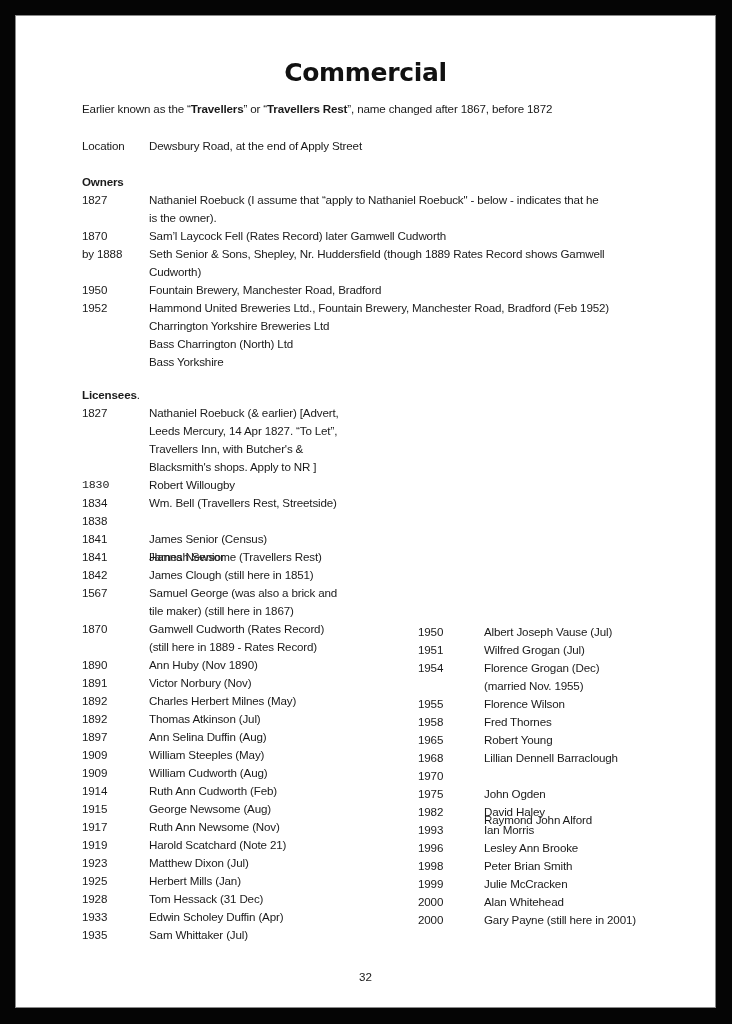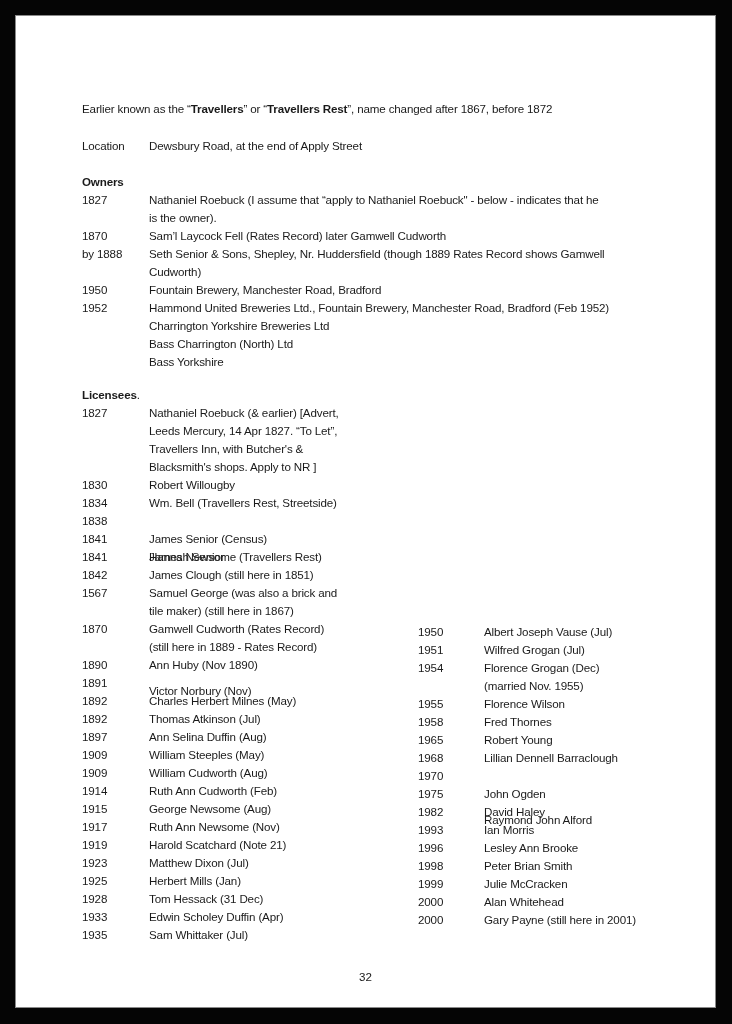--- a/index.html
+++ b/index.html
@@ -24,20 +24,21 @@
   .val { position: absolute; left: 133px; }
   .head { font-weight: bold; }
   .rlbl { position: absolute; left: 402px; }
   .rval { position: absolute; left: 468px; }
   .pagenum { position: absolute; left: 0; right: 0; top: 954px; text-align: center; font-size: 11.6px; }
 </style>
 </head>
 <body>
 
 <div class="page">
+  <div class="title">Commercial</div>
 
   <div class="txt intro"><span>Earlier known as the “</span><b>Travellers</b><span>” or “</span><b>Travellers Rest</b><span>”, name changed after 1867, before 1872</span></div>
 
   <div class="txt lbl" style="top:121px">Location</div>
   <div class="txt val" style="top:121px">Dewsbury Road, at the end of Apply Street</div>
 
   <div class="txt lbl head" style="top:157px">Owners</div>
   <div id="owners">
       <div class="txt lbl" style="top: 175px;">1827</div>
       <div class="txt val" style="top: 175px;">Nathaniel Roebuck (I assume that “apply to Nathaniel Roebuck" - below - indicates that he</div>
@@ -59,42 +60,42 @@
       <div class="txt val" style="top: 337px;">Bass Yorkshire</div>
     </div>
 
   <div class="txt lbl" style="top:370px"><span class="head">Licensees</span><span>.</span></div>
   <div id="lic-left">
       <div class="txt lbl" style="top: 388px;">1827</div>
       <div class="txt val" style="top: 388px;">Nathaniel Roebuck (&amp; earlier) [Advert,</div>
       <div class="txt val" style="top: 406px;">Leeds Mercury, 14 Apr 1827. “To Let”,</div>
       <div class="txt val" style="top: 424px;">Travellers Inn, with Butcher's &amp;</div>
       <div class="txt val" style="top: 442px;">Blacksmith's shops. Apply to NR ]</div>
-      <div class="txt lbl" style="top: 460px;">1830</div>
+      <div class="txt lbl" style="top: 460px; font-family: Liberation Mono, monospace;">1830</div>
       <div class="txt val" style="top: 460px;">Robert Willougby</div>
       <div class="txt lbl" style="top: 478px;">1834</div>
       <div class="txt val" style="top: 478px;">Wm. Bell (Travellers Rest, Streetside)</div>
       <div class="txt lbl" style="top: 496px;">1838</div>
       <div class="txt val" style="top: 496px; margin-top: 36px;">James Newsome (Travellers Rest)</div>
       <div class="txt lbl" style="top: 514px;">1841</div>
       <div class="txt val" style="top: 514px;">James Senior (Census)</div>
       <div class="txt lbl" style="top: 532px;">1841</div>
       <div class="txt val" style="top: 532px;">Hannah Senior</div>
       <div class="txt lbl" style="top: 550px;">1842</div>
       <div class="txt val" style="top: 550px;">James Clough (still here in 1851)</div>
       <div class="txt lbl" style="top: 568px;">1567</div>
       <div class="txt val" style="top: 568px;">Samuel George (was also a brick and</div>
       <div class="txt val" style="top: 586px;">tile maker) (still here in 1867)</div>
       <div class="txt lbl" style="top: 604px;">1870</div>
       <div class="txt val" style="top: 604px;">Gamwell Cudworth (Rates Record)</div>
       <div class="txt val" style="top: 622px;">(still here in 1889 - Rates Record)</div>
       <div class="txt lbl" style="top: 640px;">1890</div>
       <div class="txt val" style="top: 640px;">Ann Huby (Nov 1890)</div>
       <div class="txt lbl" style="top: 658px;">1891</div>
-      <div class="txt val" style="top: 658px; margin-top: 8px;">Victor Norbury (Nov)</div>
+      <div class="txt val" style="top: 658px;">Victor Norbury (Nov)</div>
       <div class="txt lbl" style="top: 676px;">1892</div>
       <div class="txt val" style="top: 676px;">Charles Herbert Milnes (May)</div>
       <div class="txt lbl" style="top: 694px;">1892</div>
       <div class="txt val" style="top: 694px;">Thomas Atkinson (Jul)</div>
       <div class="txt lbl" style="top: 712px;">1897</div>
       <div class="txt val" style="top: 712px;">Ann Selina Duffin (Aug)</div>
       <div class="txt lbl" style="top: 730px;">1909</div>
       <div class="txt val" style="top: 730px;">William Steeples (May)</div>
       <div class="txt lbl" style="top: 748px;">1909</div>
       <div class="txt val" style="top: 748px;">William Cudworth (Aug)</div>

